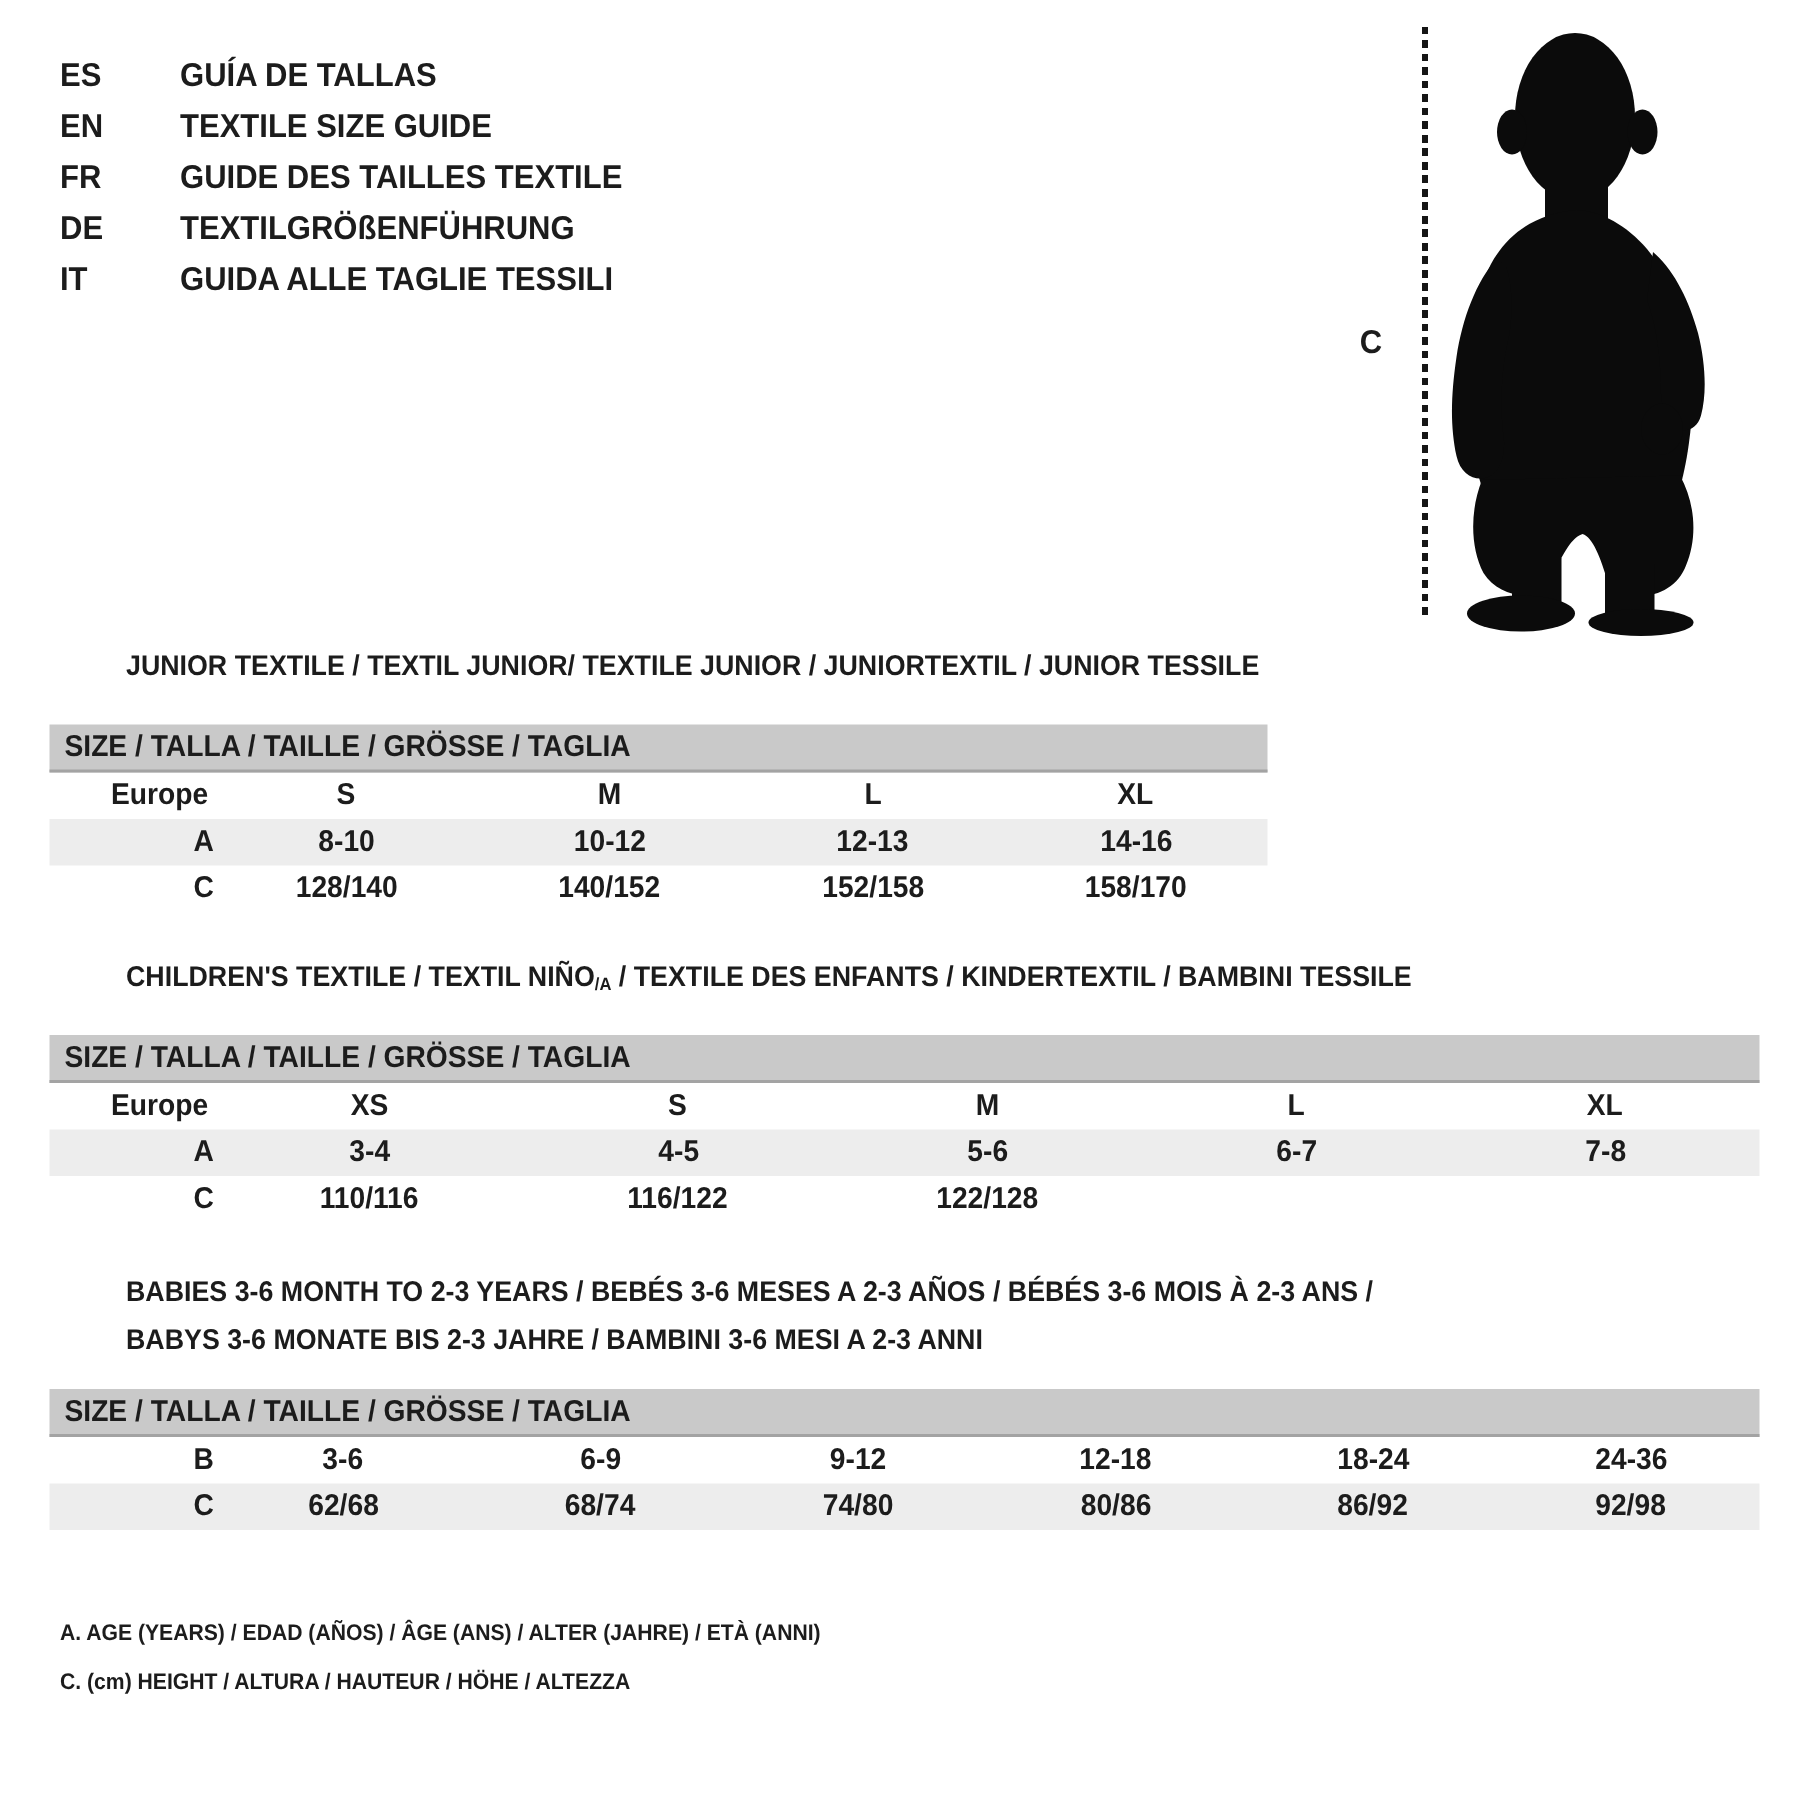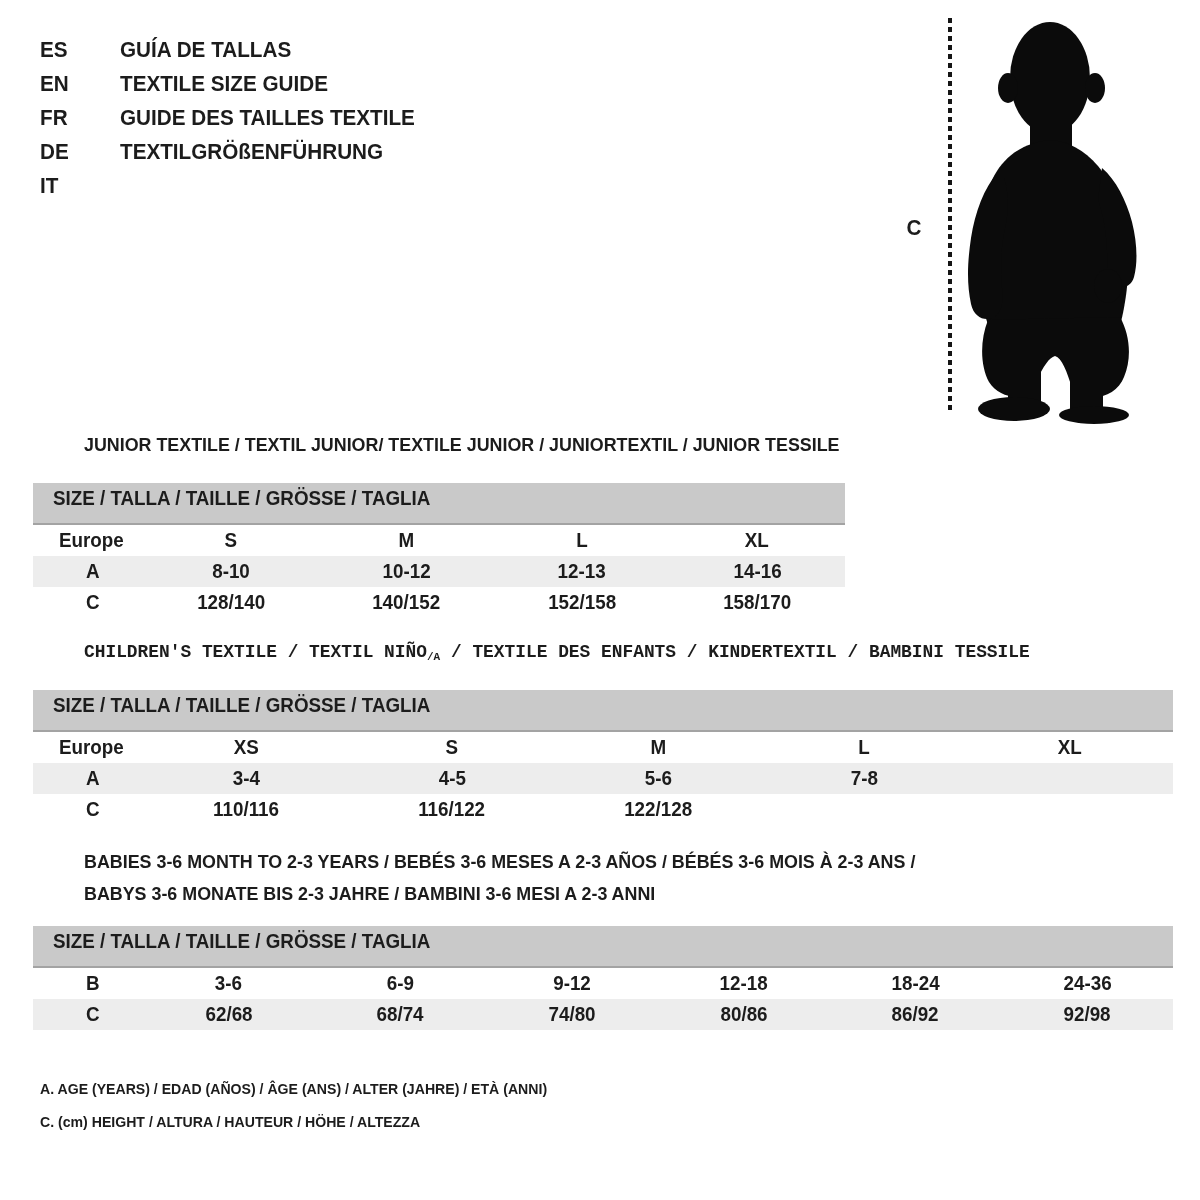--- a/index.html
+++ b/index.html
@@ -30,29 +30,29 @@
 
   
   .sec-title { font-size:19px; line-height:22px; left:40px;margin-left:44px; }
   .subn { font-size:0.62em; vertical-align:-0.28em; }
 
   
   .stable { position:absolute; left:33px; }
   .t1 { width:812px; }
   .t2,.t3 { width:1140px; }
   .size-bar {
-    background:#c9c9c9; height:42px; line-height:30px;
-    padding-left:20px; font-size:20px;
+    background:#c9c9c9; height:32px; line-height:30px;
+    padding-left:10px; font-size:20px;
     border-bottom:2px solid #a3a3a3; box-sizing:border-box;
   }
   .trow { display:grid; height:31px; line-height:31px; font-size:20px; }
   .t1 .trow { grid-template-columns:110px repeat(4,1fr); }
   .t2 .trow { grid-template-columns:110px repeat(5,1fr); }
   .t3 .trow { grid-template-columns:110px repeat(6,1fr); }
-  .trow .lbl  { padding-left:10px; text-align:center; }
+  .trow .lbl  { padding-left:10px; text-align:right; }
   .trow .cell { text-align:center; }
   .alt { background:#ededed; }
 
   
   .legend { left:40px; top:1072px; font-size:15px; }
   .legend-row { height:33px; line-height:33px; }
 </style>
 </head>
 <body>
 
@@ -68,20 +68,21 @@
   <div class="lang-row">
     <div class="lang-code"><span class="cx cxl">FR</span></div>
     <div><span class="cx cxl">GUIDE DES TAILLES TEXTILE</span></div>
   </div>
   <div class="lang-row">
     <div class="lang-code"><span class="cx cxl">DE</span></div>
     <div><span class="cx cxl">TEXTILGRÖßENFÜHRUNG</span></div>
   </div>
   <div class="lang-row">
     <div class="lang-code"><span class="cx cxl">IT</span></div>
+    <div><span class="cx cxl">GUIDA ALLE TAGLIE TESSILI</span></div>
   </div>
 </div>
 
 <div class="abs dash-line"></div>
 <div class="abs fig-c"><span class="cx">C</span></div>
 
 <div class="abs silhouette">
   <svg width="185" height="405" viewBox="0 0 185 405" xmlns="http://www.w3.org/2000/svg">
     <g fill="#0b0b0b">
       <ellipse cx="88" cy="58" rx="40" ry="56"></ellipse>
@@ -122,38 +123,39 @@
   </div>
   <div class="trow">
     <div class="lbl"><span class="cx cxl">C</span></div>
     <div class="cell"><span class="cx">128/140</span></div>
     <div class="cell"><span class="cx">140/152</span></div>
     <div class="cell"><span class="cx">152/158</span></div>
     <div class="cell"><span class="cx">158/170</span></div>
   </div>
 </div>
 
-<div class="abs sec-title" style="top:641px;font-family:Liberation Mono, monospace;">
+<div class="abs sec-title" style="top:641px;">
   <span class="cx cxl"><span>CHILDREN'S TEXTILE / TEXTIL NIÑO</span><span class="subn">/A</span><span> / TEXTILE DES ENFANTS / KINDERTEXTIL / BAMBINI TESSILE</span></span>
 </div>
 <div class="stable t2" style="top:690px;">
   <div class="size-bar"><span class="cx cxl">SIZE / TALLA / TAILLE / GRÖSSE / TAGLIA</span></div>
   <div class="trow">
     <div class="lbl"><span class="cx cxl">Europe</span></div>
     <div class="cell"><span class="cx">XS</span></div>
     <div class="cell"><span class="cx">S</span></div>
     <div class="cell"><span class="cx">M</span></div>
     <div class="cell"><span class="cx">L</span></div>
     <div class="cell"><span class="cx">XL</span></div>
   </div>
   <div class="trow alt">
     <div class="lbl"><span class="cx cxl">A</span></div>
     <div class="cell"><span class="cx">3-4</span></div>
     <div class="cell"><span class="cx">4-5</span></div>
     <div class="cell"><span class="cx">5-6</span></div>
+    <div class="cell"><span class="cx">6-7</span></div>
     <div class="cell"><span class="cx">7-8</span></div>
   </div>
   <div class="trow">
     <div class="lbl"><span class="cx cxl">C</span></div>
     <div class="cell"><span class="cx">110/116</span></div>
     <div class="cell"><span class="cx">116/122</span></div>
     <div class="cell"><span class="cx">122/128</span></div>
   </div>
 </div>
 

